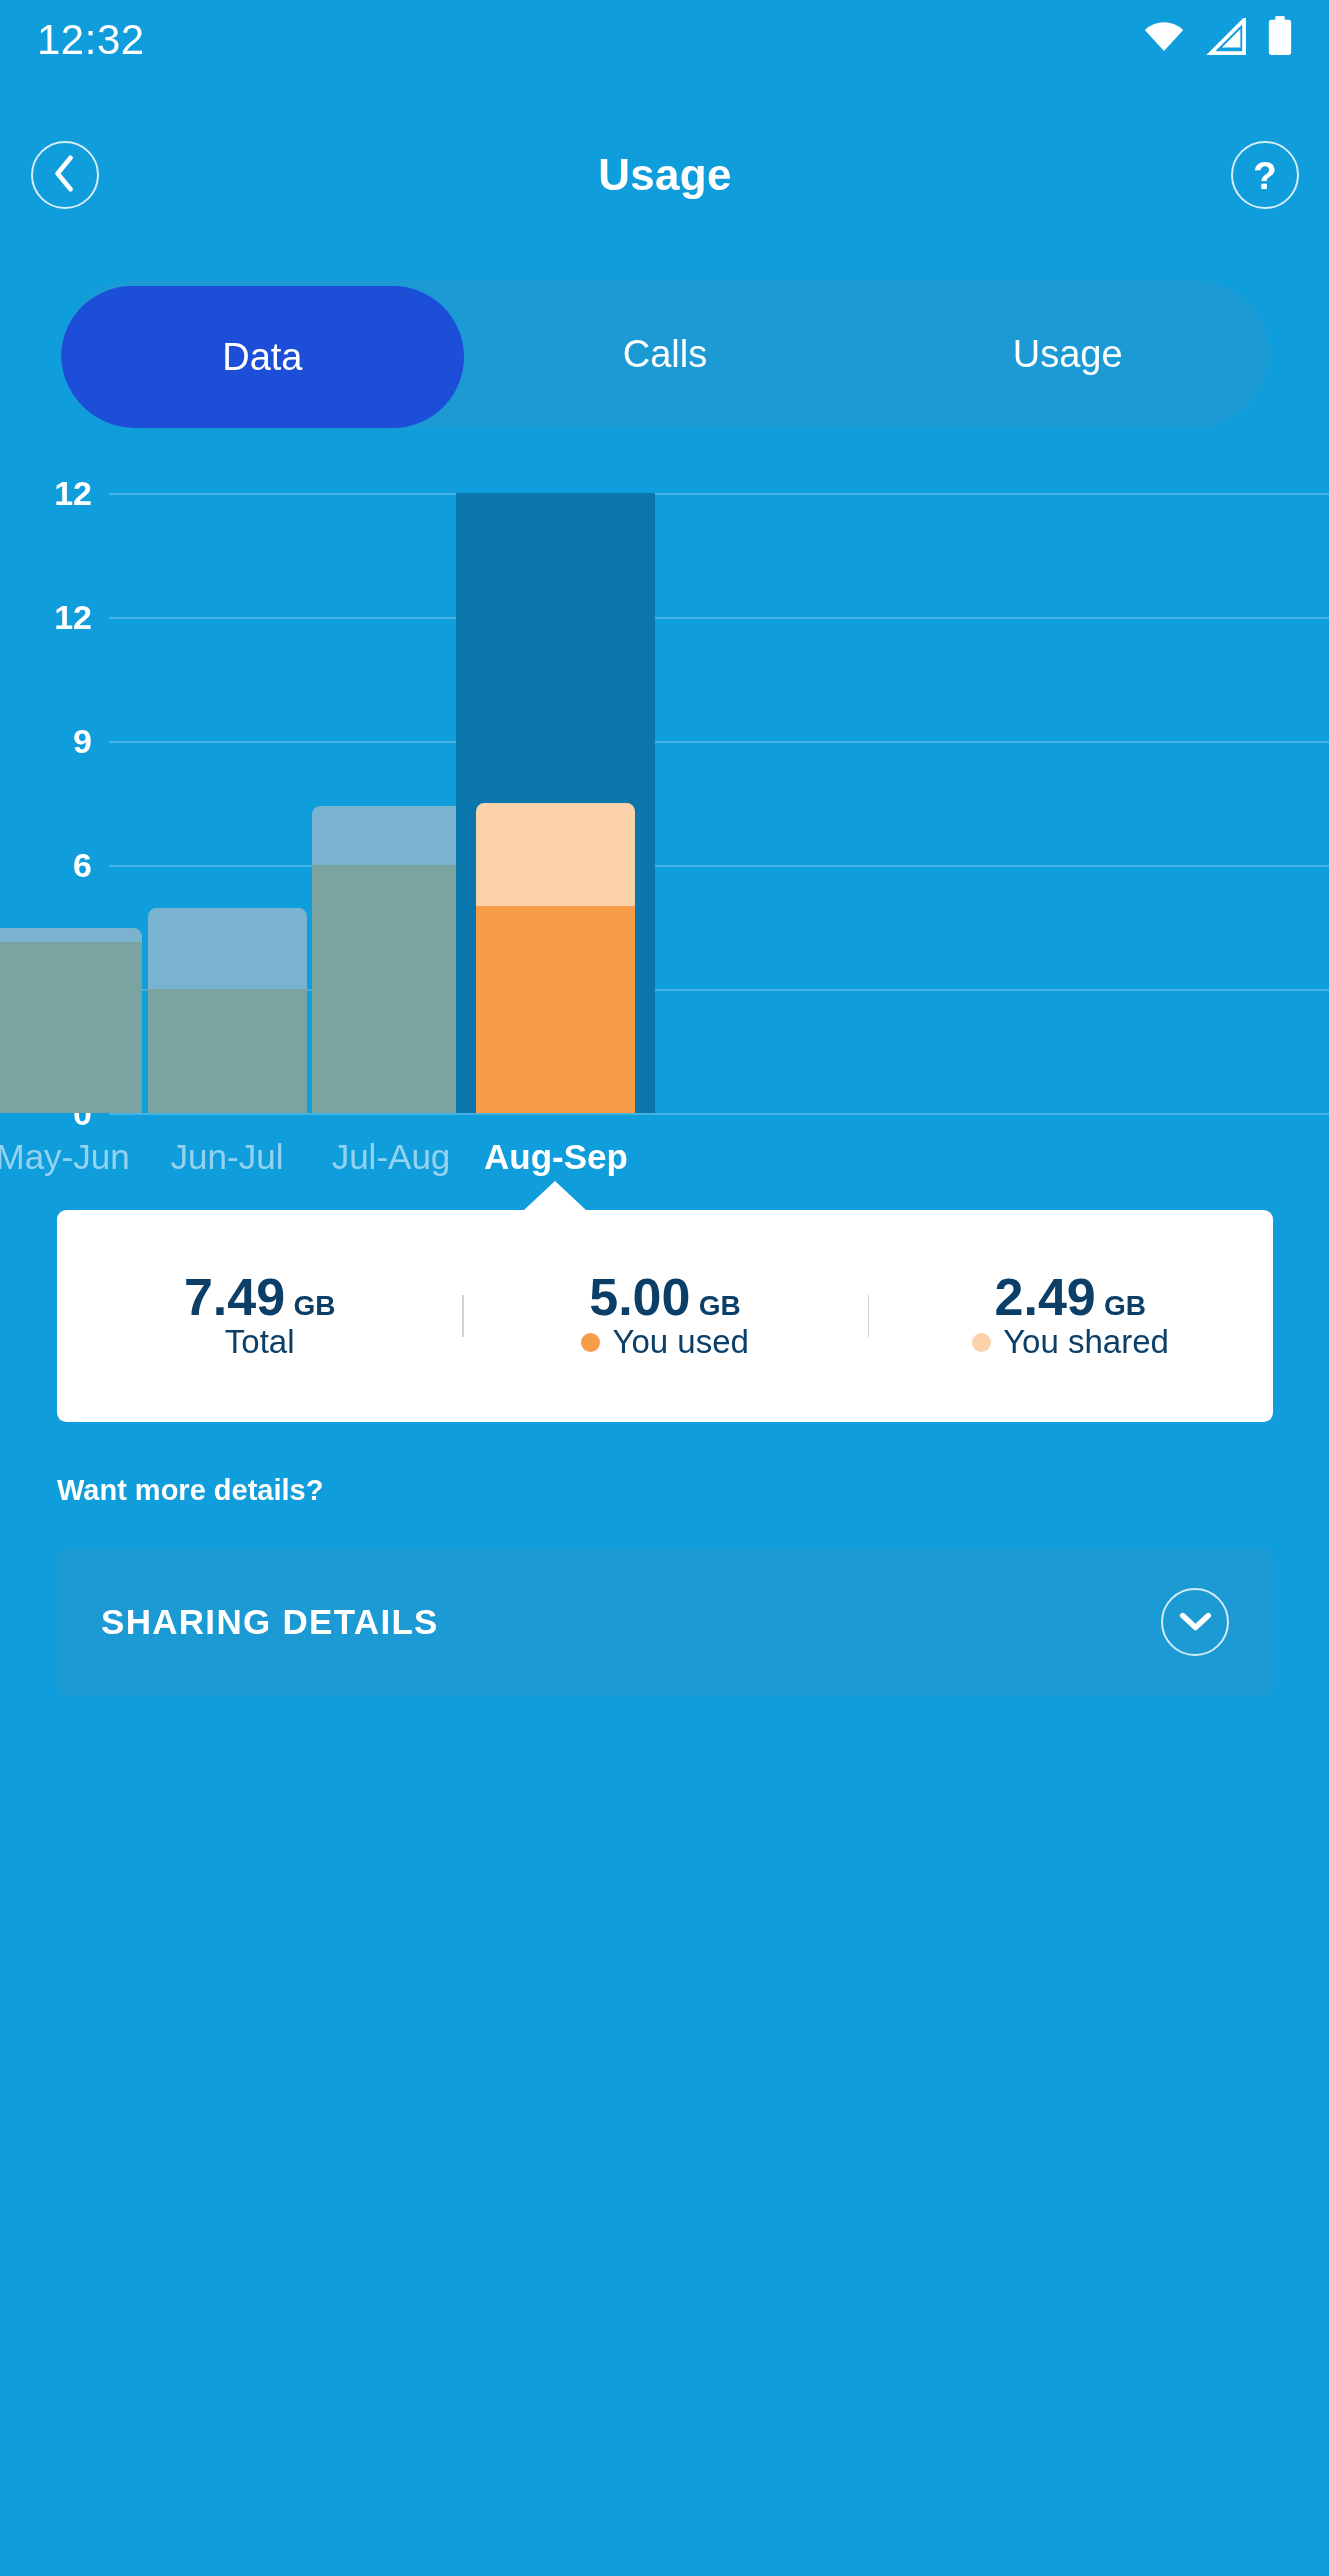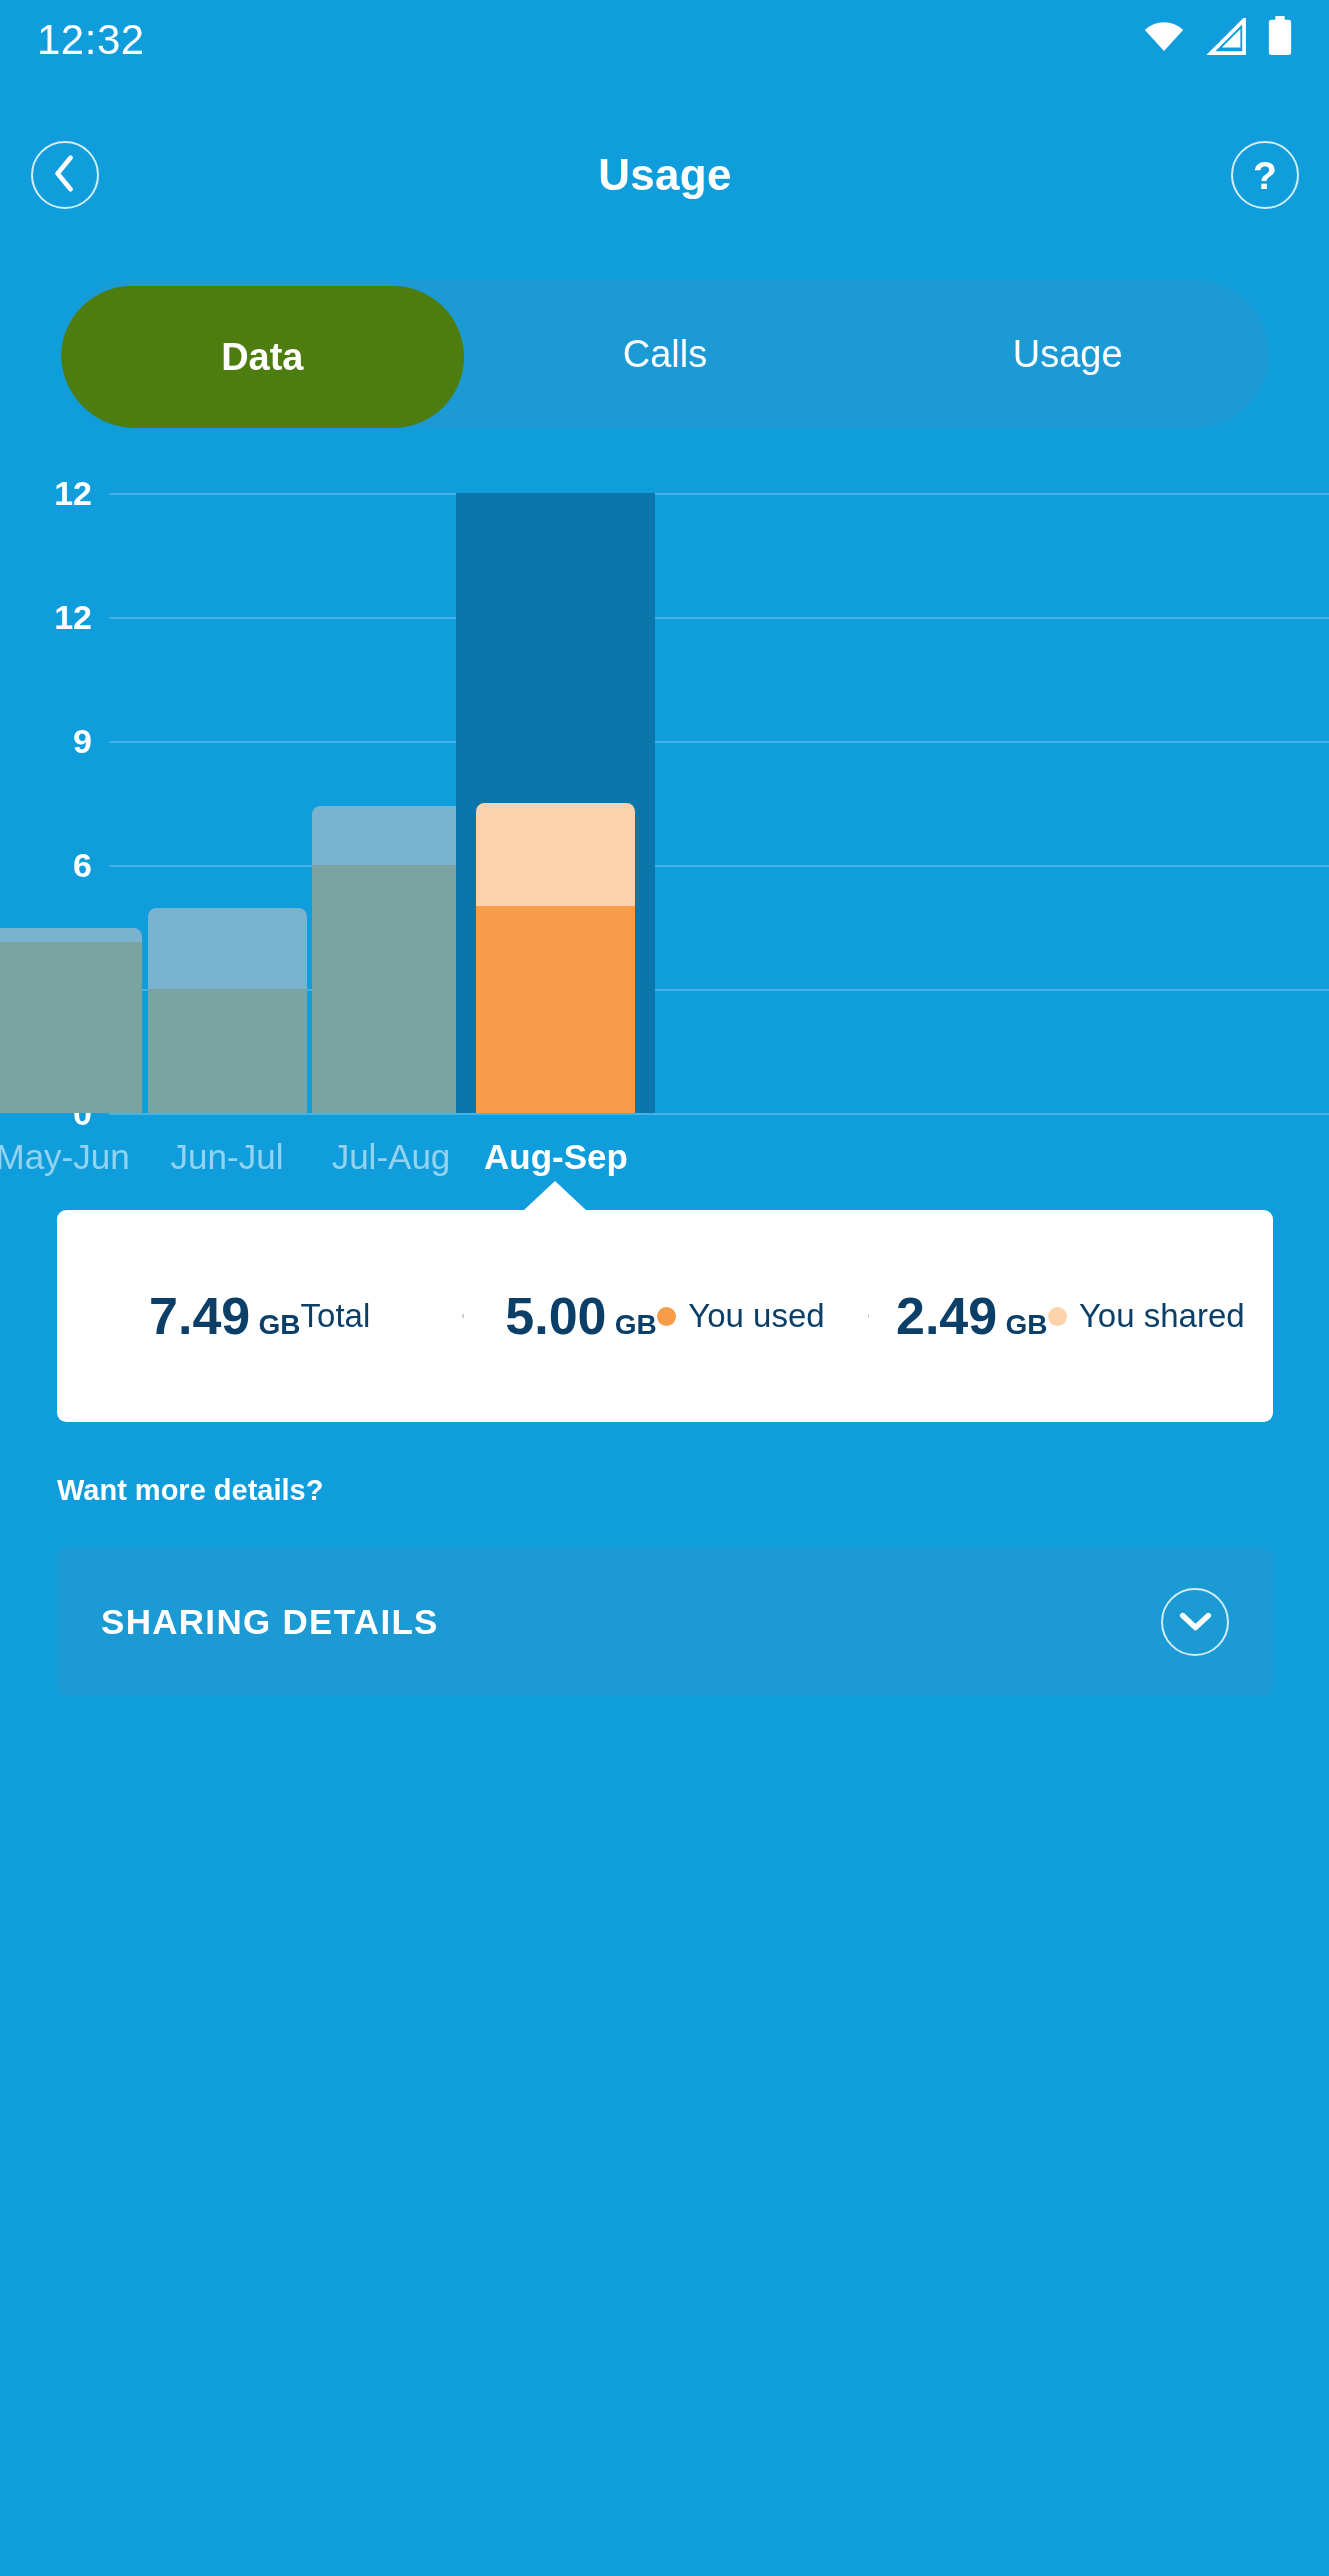--- a/index.html
+++ b/index.html
@@ -52,22 +52,22 @@
   }
   .tab {
     flex:1;
     display:flex; align-items:center; justify-content:center;
     color:#ffffff;
     font-size:38px;
     font-weight:400;
     border-radius:74px;
   }
   .tab.active {
-    background:#4d7c0f;
-    font-weight:700;
+    background:#1d4ed8;
+    font-weight:400;
     margin-top:6px;
   }
 
   
   .chart-area {
     position:relative;
     margin-top:42px;
     height:720px;
     width:100%;
   }
@@ -137,21 +137,21 @@
     border-bottom:29.5px solid #ffffff;
   }
   .card {
     background:#ffffff;
     border-radius:9.2px;
     height:212px;
     display:flex; align-items:center;
   }
   .card-cell {
     flex:1;
-    display:flex; flex-direction:row; align-items:center; justify-content:center;
+    display:flex; flex-direction:column; align-items:center; justify-content:center;
     position:relative;
   }
   .card-cell + .card-cell::before {
     content:"";
     position:absolute; left:0; top:24px; bottom:24px;
     width:1.8px; background:#c7d2dc;
   }
   .card-value {
     color:#0b3f68;
     font-size:52px; font-weight:700; line-height:1;

